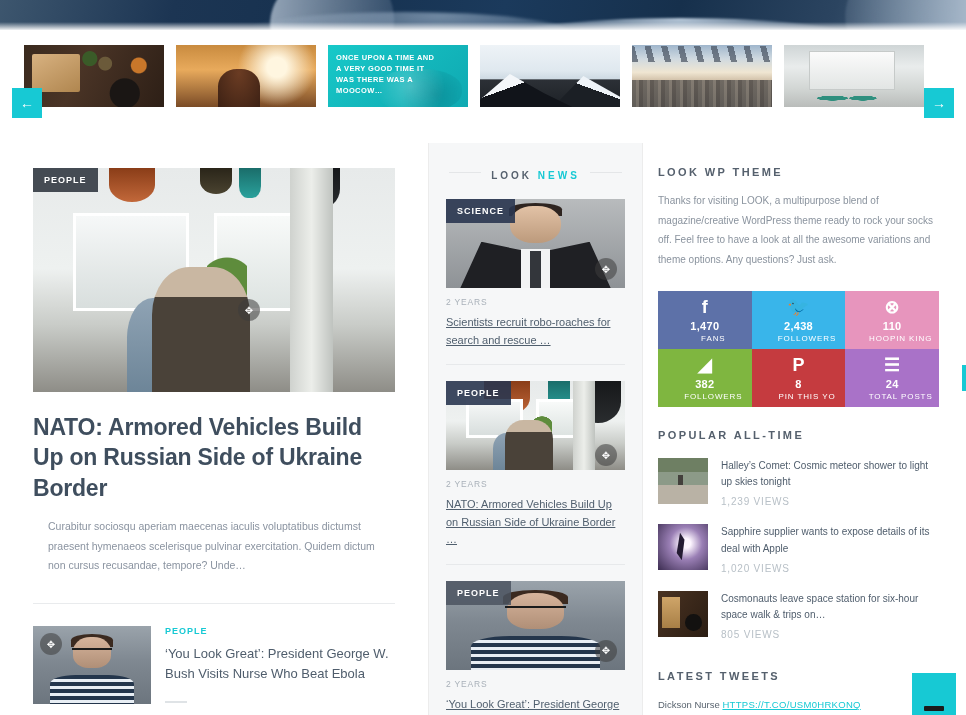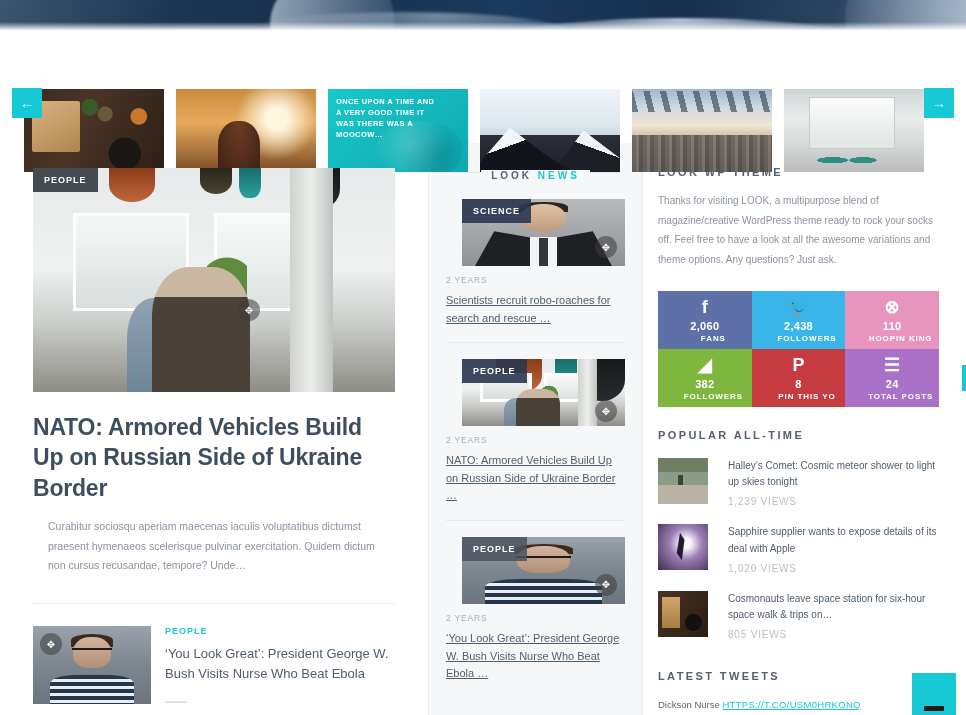--- a/index.html
+++ b/index.html
@@ -41,21 +41,21 @@
     border-radius:50%;
     background: radial-gradient(ellipse at 60% 10%, rgba(185,205,225,.55), rgba(185,205,225,0) 70%);
     filter: blur(1.4px);
   }
   .hero-shade { position:absolute; left:0; top:22px; width:966px; height:8px;
     background: linear-gradient(to bottom, rgba(255,255,255,0), rgba(255,255,255,.92)); }
 
   
   .carousel { position: relative; height: 113px; background:#fff; }
   .carousel-track { display:flex; gap:12px; padding: 15px 24px 10px 24px; }
-  .slide { width: 140px; height: 83px; position: relative; overflow:hidden; flex: 0 0 140px; margin-top: 44px; }
+  .slide { width: 140px; height: 62px; position: relative; overflow:hidden; flex: 0 0 140px; }
   .slide .ph { position:absolute; inset:0; }
 
   
   .ph-food {
     background:
       radial-gradient(circle at 72% 78%, #1a1614 0 13%, rgba(26,22,20,0) 14%),
       radial-gradient(circle at 58% 30%, #6b5a3a 0 7%, rgba(107,90,58,0) 8%),
       radial-gradient(circle at 82% 33%, #c9772a 0 6%, rgba(201,119,42,0) 7%),
       radial-gradient(circle at 47% 22%, #3a5b28 0 8%, rgba(58,91,40,0) 9%),
       linear-gradient(115deg,#3a2a1e 0%, #4a3426 40%, #2d1f16 100%);
@@ -184,21 +184,21 @@
   .lp-meta a { color:#17c9d4; text-decoration:none; }
 
   
   .mid-head { text-align:center; padding: 22px 0 0 0; position:relative; }
   .mid-head .inner { display:inline-block; background:#f6f7f8; padding:0 10px; position:relative; z-index:2;
     font-size:10px; letter-spacing:3px; font-weight:bold; color:#56616e; }
   .mid-head .inner em { font-style:normal; color:#17c9d4; }
   .mid-head .rule { position:absolute; left:20px; right:20px; top:29px; border-top:1px solid #e4e6e8; z-index:1; }
 
   .mid-item { margin: 16px 17px 0 17px; }
-  .mid-thumb { position:relative; height:67px; overflow:hidden;margin-left:16px; }
+  .mid-thumb { position:relative; height:89px; overflow:hidden; }
   .mid-date { margin-top:9px; font-size:8.5px; letter-spacing:.8px; color:#a9b1b9; text-transform:uppercase; }
   .mid-title { margin-top:7px; font-size:11px; line-height:1.6; color:#505f6e;text-decoration:underline; }
   .mid-sep { margin: 15px 17px 0 17px; border-top:1px solid #e7e9eb; }
   .ph-suit { position:absolute; inset:0; background:linear-gradient(#b8bbbd,#8e9296); }
   .ph-suit .head { position:absolute; left:36%; top:8%; width:28%; height:42%;
     background:linear-gradient(#e2c2a6,#bc9a7c); border-radius:46%; }
   .ph-suit .hair { position:absolute; left:35%; top:5%; width:30%; height:14%; background:#2e2420; border-radius:50% 50% 0 0; }
   .ph-suit .suit { position:absolute; left:8%; bottom:0; width:84%; height:52%;
     background:#1f2024; clip-path: polygon(0 100%, 14% 0, 40% 18%, 60% 18%, 86% 0, 100% 100%); }
   .ph-suit .shirt { position:absolute; left:42%; bottom:0; width:16%; height:44%; background:#f2f3f4; }
@@ -206,24 +206,24 @@
 
   
   .side { padding: 23px 25px 0 15px; }
   .side-title { font-size:11px; letter-spacing:2.4px; font-weight:bold; color:#55606d; text-transform:uppercase; }
   .side-text { margin-top:13px; font-size:10px; line-height:1.95; color:#8a939e; }
 
   .social-grid { display:grid; grid-template-columns:repeat(3,1fr); margin-top:22px; }
   .sc { height:58px; display:flex; flex-direction:column; align-items:center; justify-content:center; color:#fff; }
   .sc .ic { font-size:18px; line-height:1; margin-bottom:4px; font-weight:bold; }
   .sc .num { font-size:11px; font-weight:bold; letter-spacing:.3px; }
-  .sc .lbl { font-size:8px; font-weight:bold; letter-spacing:.9px; text-transform:uppercase; margin-top:2px;padding-left:17px; }
+  .sc .lbl { font-size:8px; font-weight:normal; letter-spacing:.9px; text-transform:uppercase; margin-top:2px;padding-left:17px; }
 
   .pop-list { margin-top:16px; }
-  .pop-item { display:flex; gap:20px; margin-top:17px; }
+  .pop-item { display:flex; gap:13px; margin-top:17px; }
   .pop-thumb { width:50px; height:46px; flex:0 0 50px; position:relative; overflow:hidden; }
   .pt-a { background:linear-gradient(#6e7f63 0 30%, #8c9a88 30% 58%, #b9b2a5 58% 100%); }
   .pt-a::after{content:"";position:absolute;left:40%;top:36%;width:9%;height:22%;background:#43403c;}
   .pt-b { background:radial-gradient(circle at 56% 42%, #fdf6ff 0 12%, #9a7fb5 42%, #3b2c50 100%); }
   .pt-b::after{content:"";position:absolute;left:32%;top:18%;width:30%;height:60%;background:#241b33;
     clip-path:polygon(40% 0,70% 26%,52% 100%,18% 74%);}
   .pt-c { background:linear-gradient(125deg,#4a3322,#2b1d13); }
   .pt-c::after{content:"";position:absolute;left:8%;top:14%;width:36%;height:66%;background:linear-gradient(#cfa569,#a87f46);}
   .pt-c::before{content:"";position:absolute;right:12%;bottom:12%;width:34%;height:38%;border-radius:50%;background:#131110;}
   .pop-body { flex:1; min-width:0; }
@@ -394,21 +394,21 @@
     </div>
 
     <div class="col-side">
       <div class="side">
         <div class="side-title">LOOK WP THEME</div>
         <p class="side-text">Thanks for visiting LOOK, a multipurpose blend of magazine/creative WordPress theme ready to rock your socks off. Feel free to have a look at all the awesome variations and theme options. Any questions? Just ask.</p>
 
         <div class="social-grid">
           <div class="sc" style="background:#5d71a8">
             <div class="ic">f</div>
-            <div class="num">2,060</div>
+            <div class="num">1,470</div>
             <div class="lbl">FANS</div>
           </div>
           <div class="sc" style="background:#39b5ea">
             <div class="ic">🐦</div>
             <div class="num">2,438</div>
             <div class="lbl">FOLLOWERS</div>
           </div>
           <div class="sc" style="background:#e795bd">
             <div class="ic">⊗</div>
             <div class="num">110</div>

